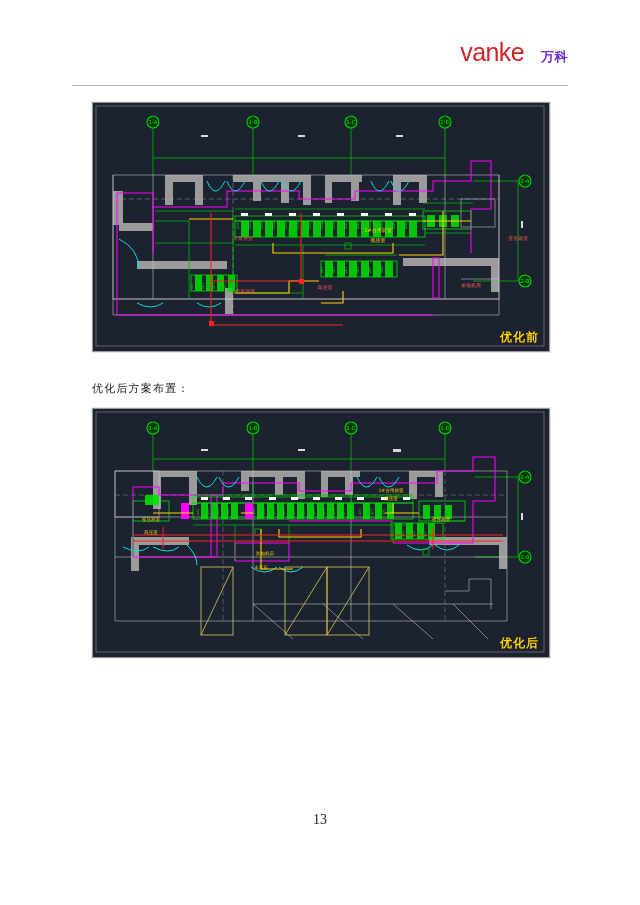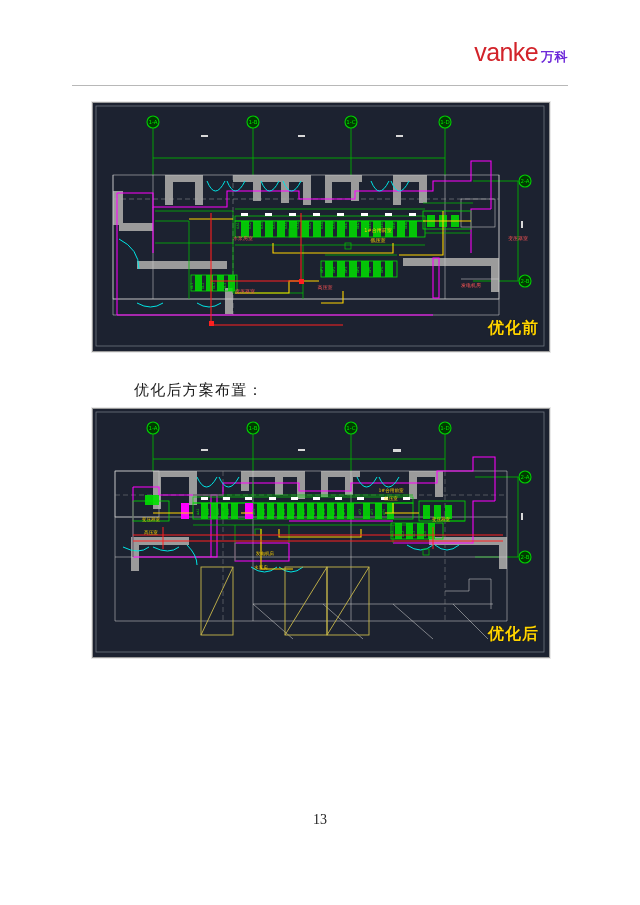--- a/index.html
+++ b/index.html
@@ -21,21 +21,21 @@
     left: 0; top: 0;
     width: 640px;
     height: 92px;
   }
   .logo-wrap {
     position: absolute;
     right: 72px;
     top: 40px;
     display: flex;
     align-items: baseline;
-    gap: 3px;
+    gap: 17px;
   }
   .logo-latin {
     font-family: "Liberation Sans", "DejaVu Sans", sans-serif;
     font-size: 25px;
     letter-spacing: -0.6px;
     color: #d2232a;
     font-weight: 400;
     line-height: 1;
   }
   .logo-cjk {
@@ -52,25 +52,24 @@
     top: 85px;
     width: 496px;
     height: 1px;
     background: #b8b8b8;
   }
 
   
   .caption {
     position: absolute;
     font-family: "DejaVu Serif", serif;
-    font-size: 15px;
+    font-size: 11px;
     color: #1a1a1a;
     letter-spacing: 1.2px;
     white-space: nowrap;
-    margin-left: 42px;
   }
   .cap-after { left: 92px; top: 381px; }
 
   .page-number {
     position: absolute;
     left: 0; top: 812px;
     width: 640px;
     text-align: center;
     font-family: "Liberation Serif", serif;
     font-size: 14px;
@@ -86,23 +85,23 @@
     overflow: hidden;
   }
   .cad-1 { left: 92px; top: 102px; width: 456px; height: 248px; }
   .cad-2 { left: 92px; top: 408px; width: 456px; height: 248px; }
 
   .cad-figure svg { display: block; }
 
   .cad-tag {
     position: absolute;
     right: 10px;
-    bottom: 12px;
+    bottom: 5px;
     font-family: "DejaVu Sans", sans-serif;
-    font-size: 16px;
+    font-size: 12px;
     font-weight: 700;
     color: #ffd400;
     letter-spacing: 1px;
     text-shadow: 0 0 1px rgba(0,0,0,.9);
     margin-left: 20px;
   }
 </style>
 </head>
 <body>
 

